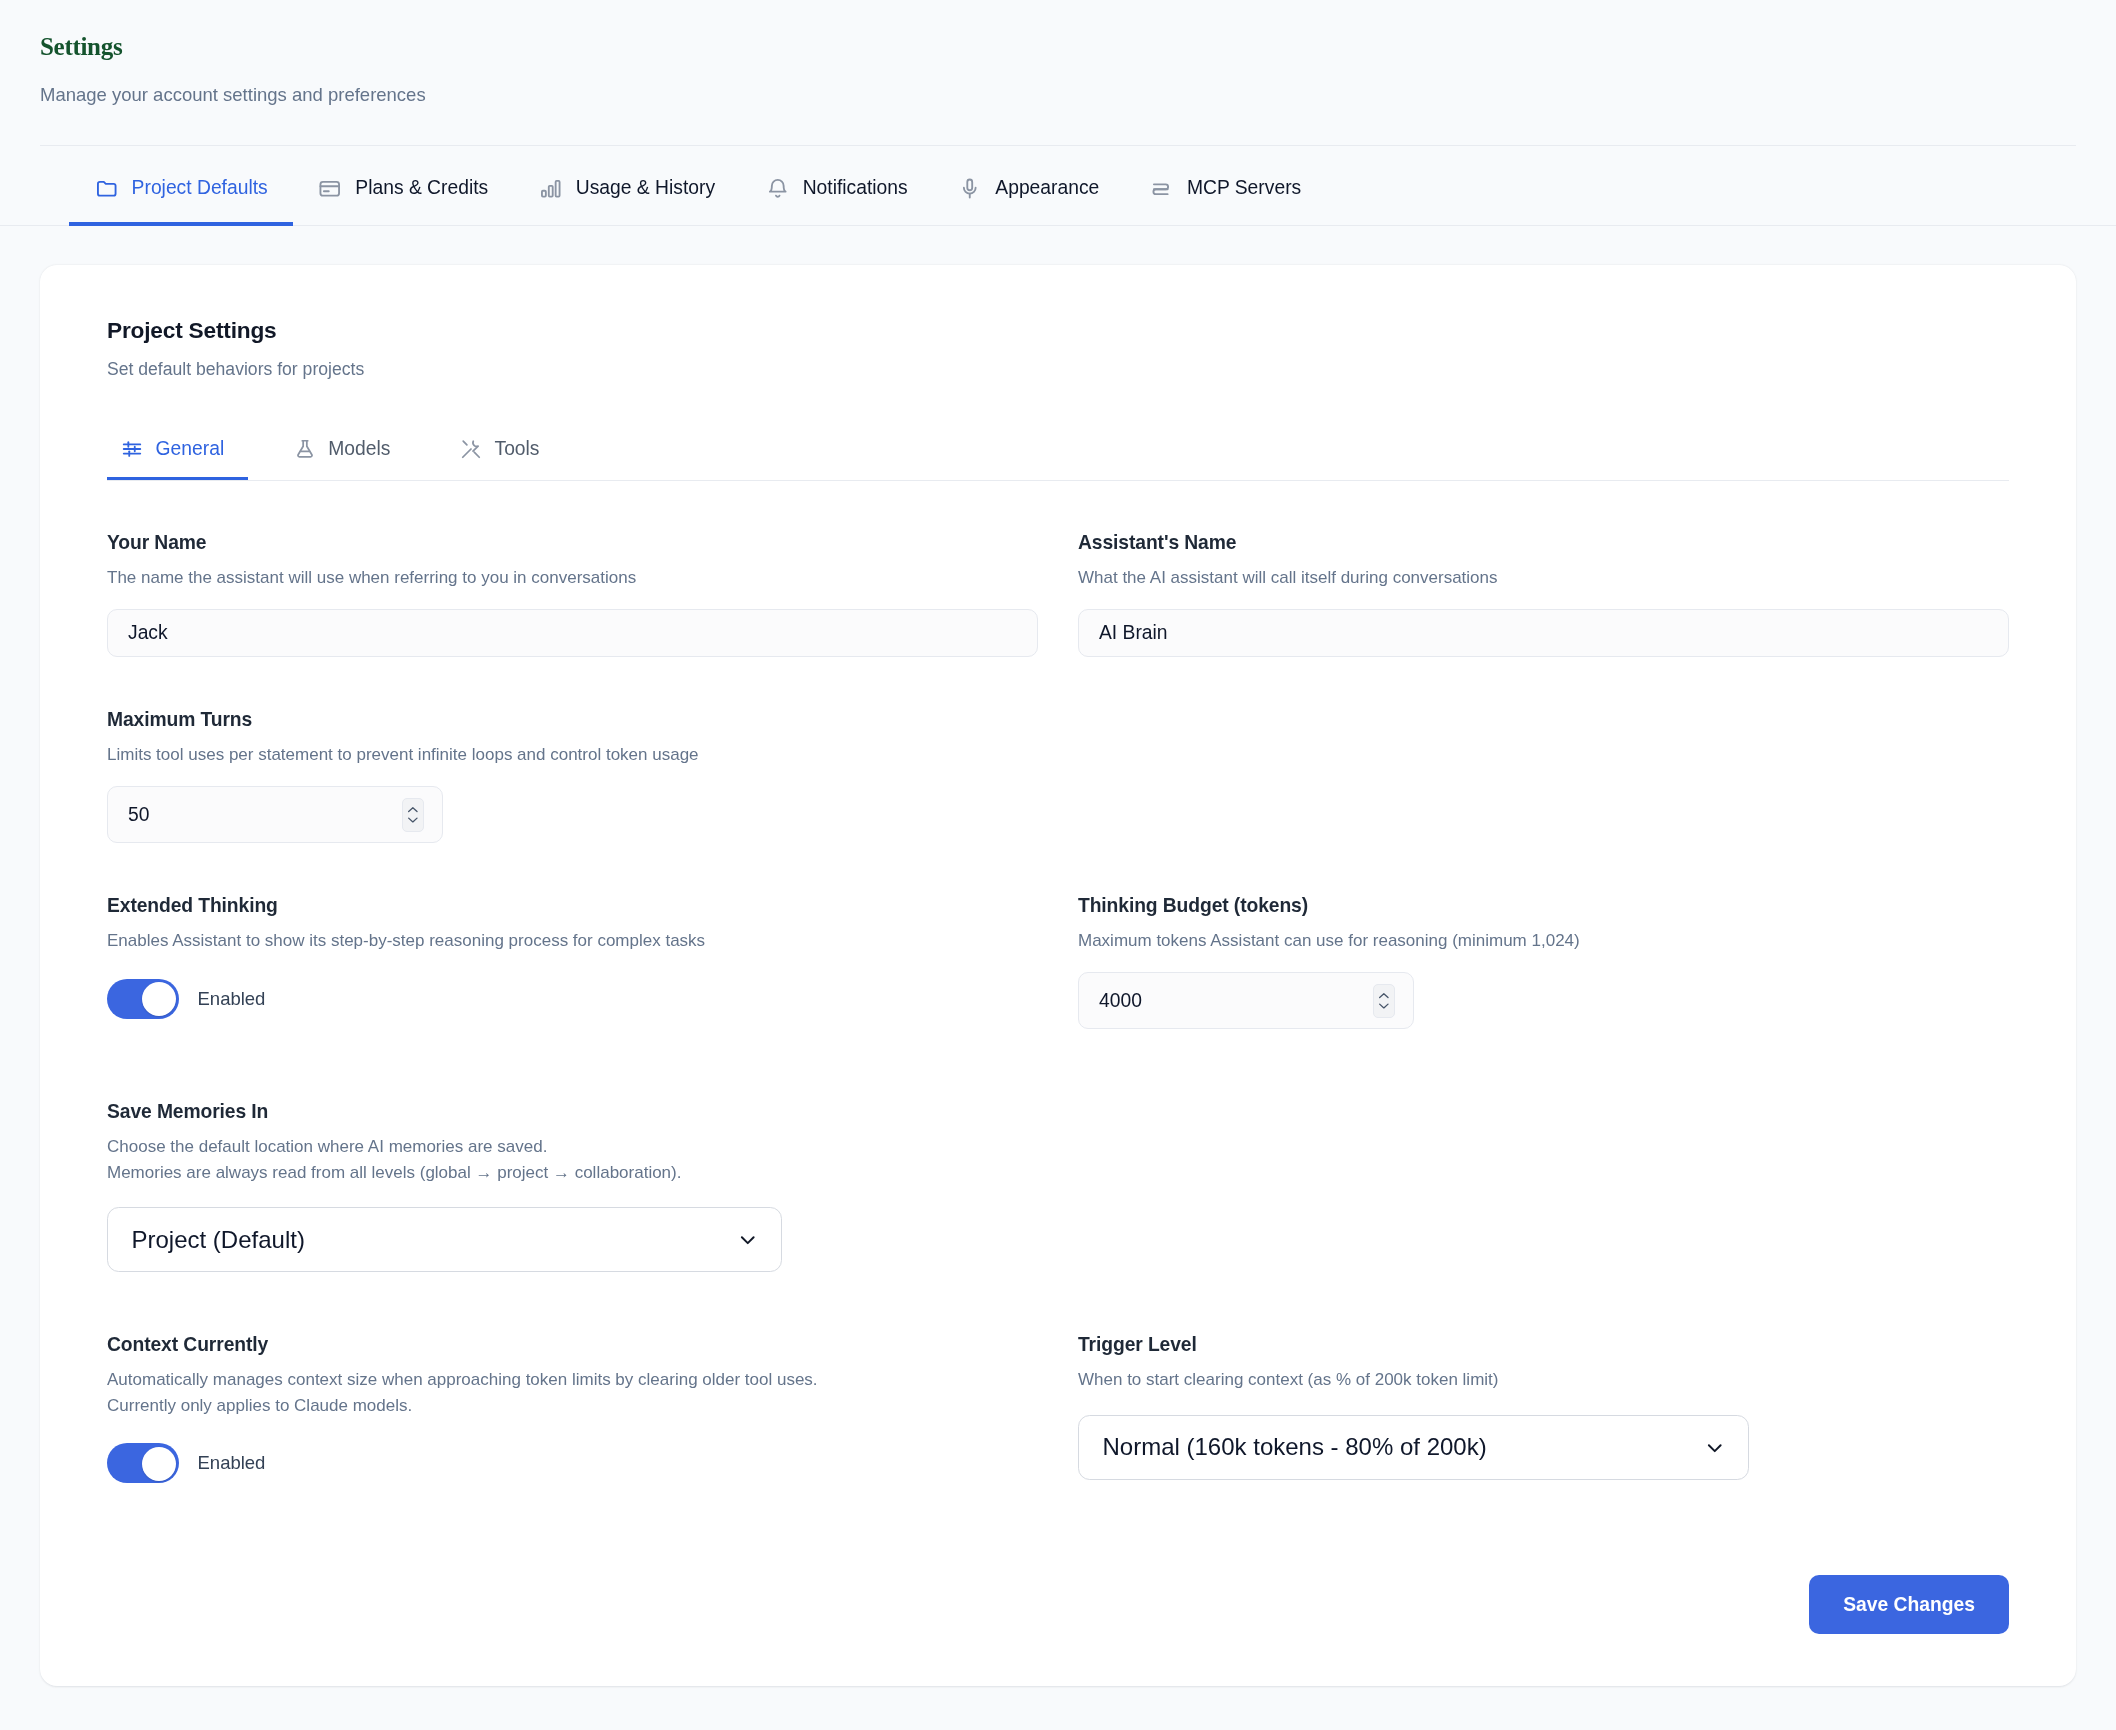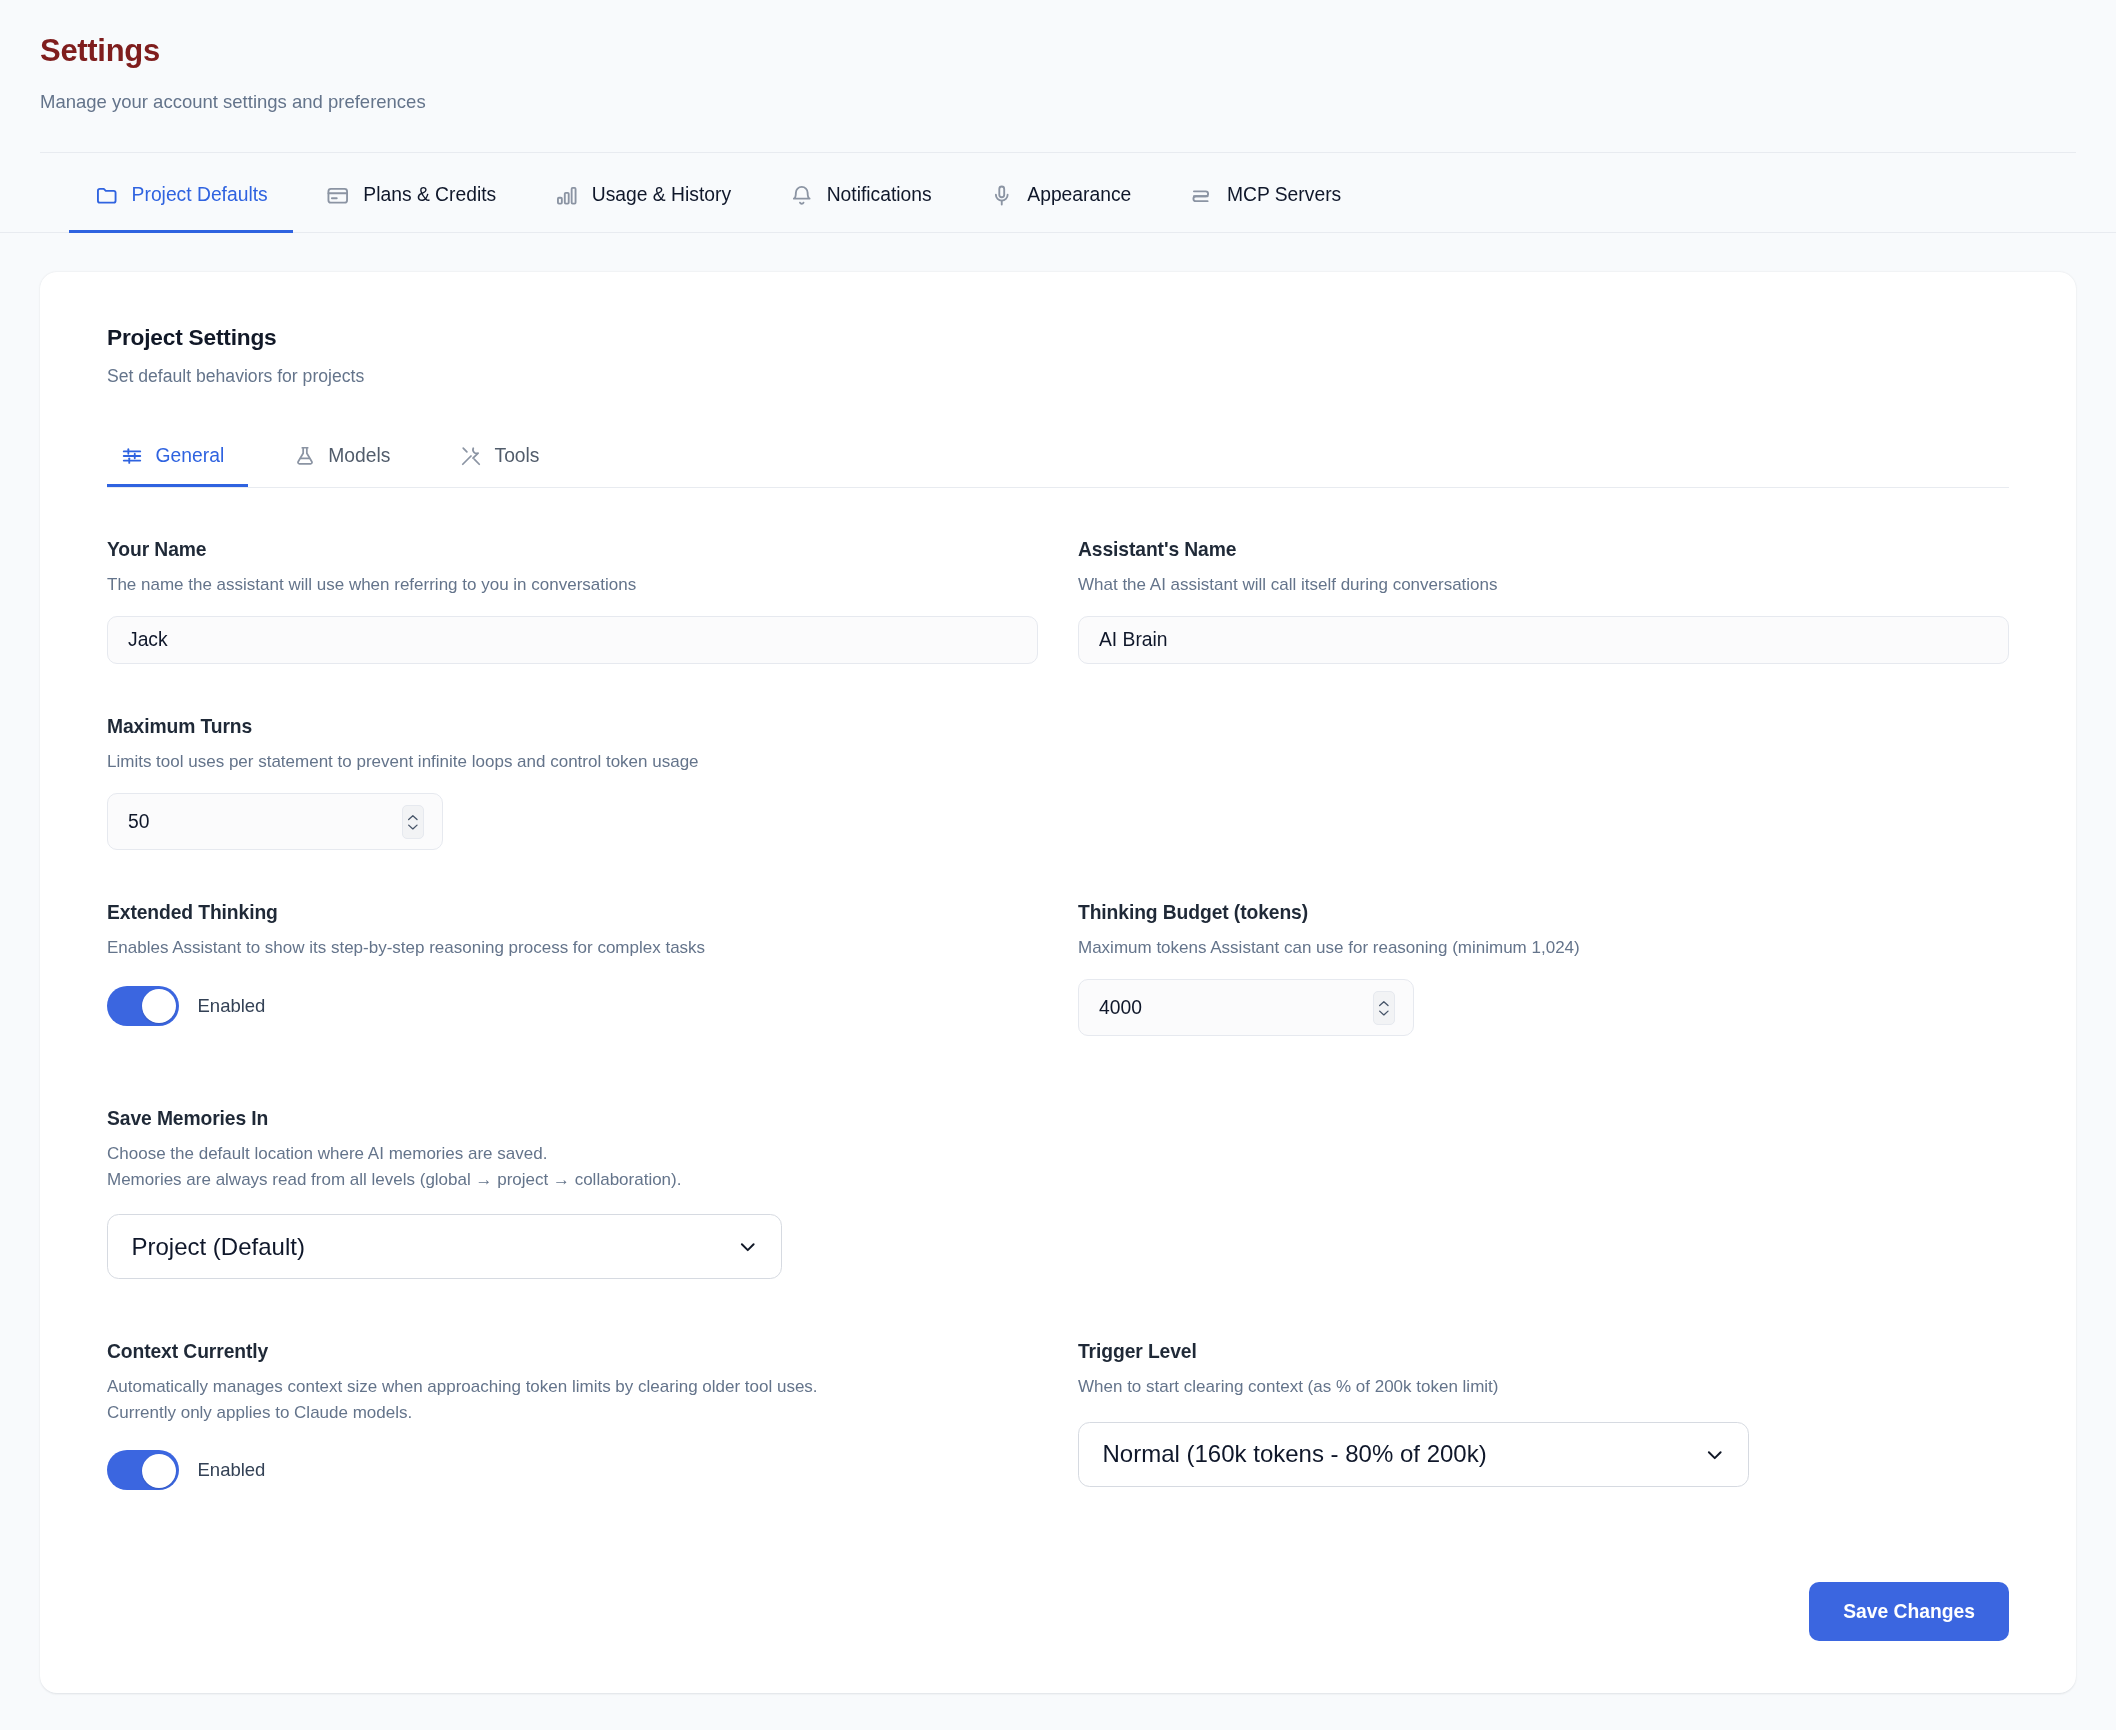--- a/index.html
+++ b/index.html
@@ -10,43 +10,44 @@
     background: #f8fafc;
     font-family: "Liberation Sans", sans-serif;
     -webkit-font-smoothing: antialiased;
   }
 
   
   .page-header {
     padding: 32px 40px 0 40px;
   }
   .page-title {
-    font-size: 31px;
+    font-size: 25px;
     font-weight: bold;
-    color: #7f1d1d;
+    color: #14532d;
     letter-spacing: -0.3px;
     line-height: 1.2;
+    font-family: Liberation Serif, serif;
   }
   .page-subtitle {
     font-size: 18.5px;
     color: #64748b;
     margin-top: 22px;
   }
   .header-rule {
     margin: 39px 0 0 0;
     height: 0.8px;
     background: #e8ebf0;
   }
 
   
   .top-tabs {
     display: flex;
     align-items: stretch;
     padding: 0 0 0 69px;
-    gap: 8px;
+    gap: 0;
     position: relative;
   }
   .top-tabs::after {
     content: "";
     position: absolute;
     left: 0; right: 0; bottom: 0;
     height: 0.8px;
     background: #e8ebf0;
   }
   .top-tab {

